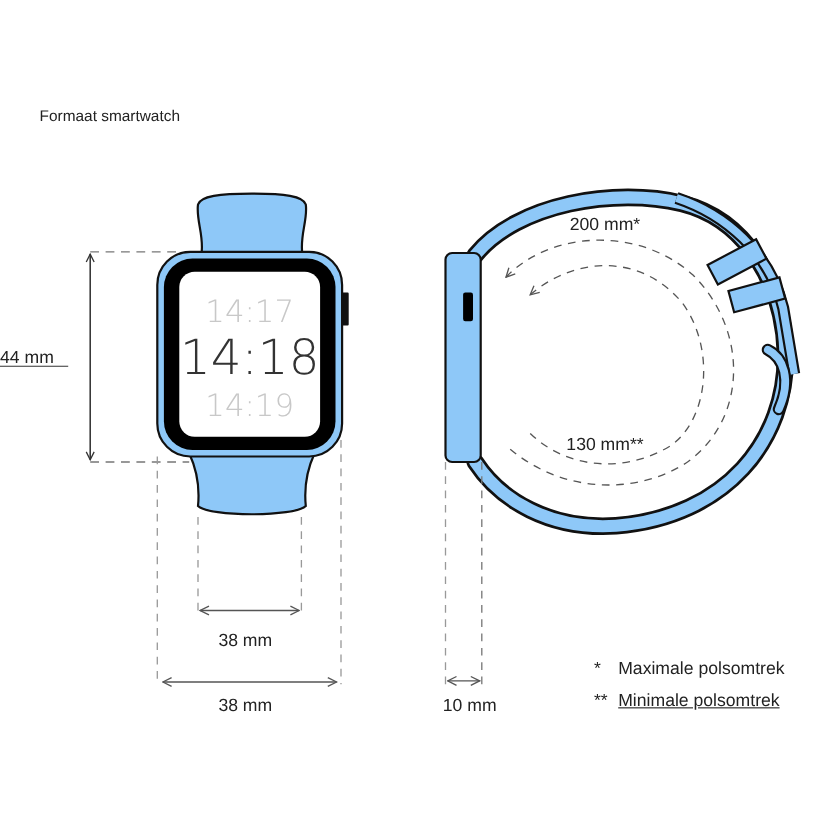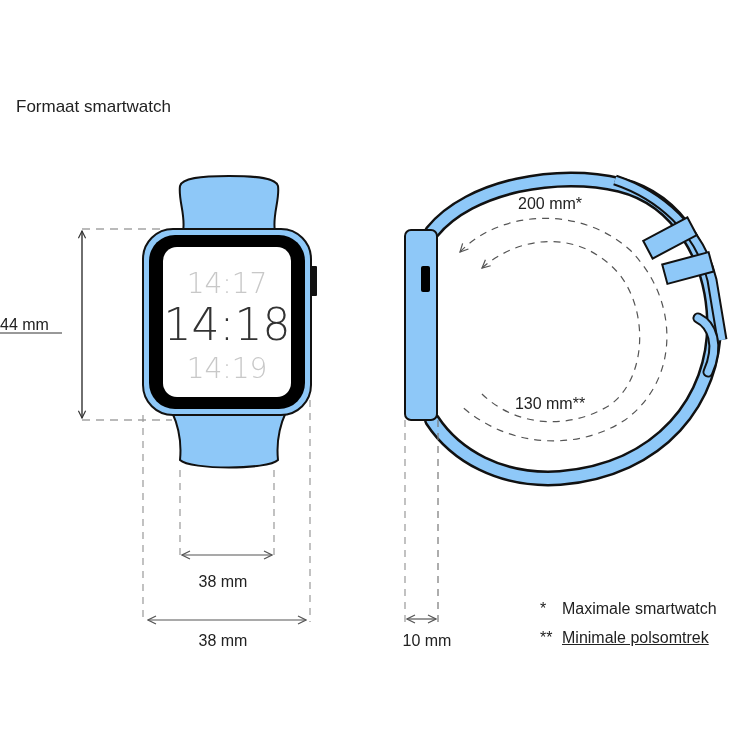--- a/index.html
+++ b/index.html
@@ -1,18 +1,18 @@
 <!DOCTYPE html>
 <html><head>
   <meta charset="utf-8">
   <style>
     html, body { margin: 0; padding: 0; background: #ffffff; }
     body { width: 750px; height: 750px; position: relative; overflow: hidden;
            font-family: "Liberation Sans", "DejaVu Sans", sans-serif; color: #222; }
-    .title { position: absolute; left: 16px; top: 97px; font-size: 17px; color: #222; }
+    .title { position: absolute; left: 36px; top: 97px; font-size: 14px; color: #222; }
     svg.diagram { position: absolute; left: 0; top: 0; }
     .lbl { font-family: "Liberation Sans", "DejaVu Sans", sans-serif; fill: #222; font-size: 16px; }
     .clk { font-family: "DejaVu Sans", sans-serif; font-weight: 200; }
     .legend { position: absolute; left: 540px; font-size: 16px; color: #222; white-space: nowrap; }
     .legend .mark { display: inline-block; width: 22px; }
   </style>
 </head>
 <body>
 
 <div class="title">Formaat smartwatch</div>
@@ -84,17 +84,17 @@
     <text class="lbl" x="550" y="409" text-anchor="middle">130 mm**</text>
 
     <line x1="405" y1="420" x2="405" y2="622" stroke="#999" stroke-width="1.2" stroke-dasharray="7,6"></line>
     <line x1="438" y1="420" x2="438" y2="622" stroke="#777" stroke-width="1.2" stroke-dasharray="7,6"></line>
     <line x1="407" y1="619" x2="436" y2="619" stroke="#555" stroke-width="1.2" marker-start="url(#ah2)" marker-end="url(#ah2)"></line>
     <text class="lbl" x="427" y="646" text-anchor="middle">10 mm</text>
   </g>
 </svg>
 
 <div class="legend" style="top:600px;">
-  <span class="mark">*</span><span>Maximale smartwatch</span>
+  <span class="mark">*</span><span>Maximale polsomtrek</span>
 </div>
 <div class="legend" style="top:629px;text-decoration:underline;">
   <span class="mark">**</span><span>Minimale polsomtrek</span>
 </div>
 
 </body></html>

